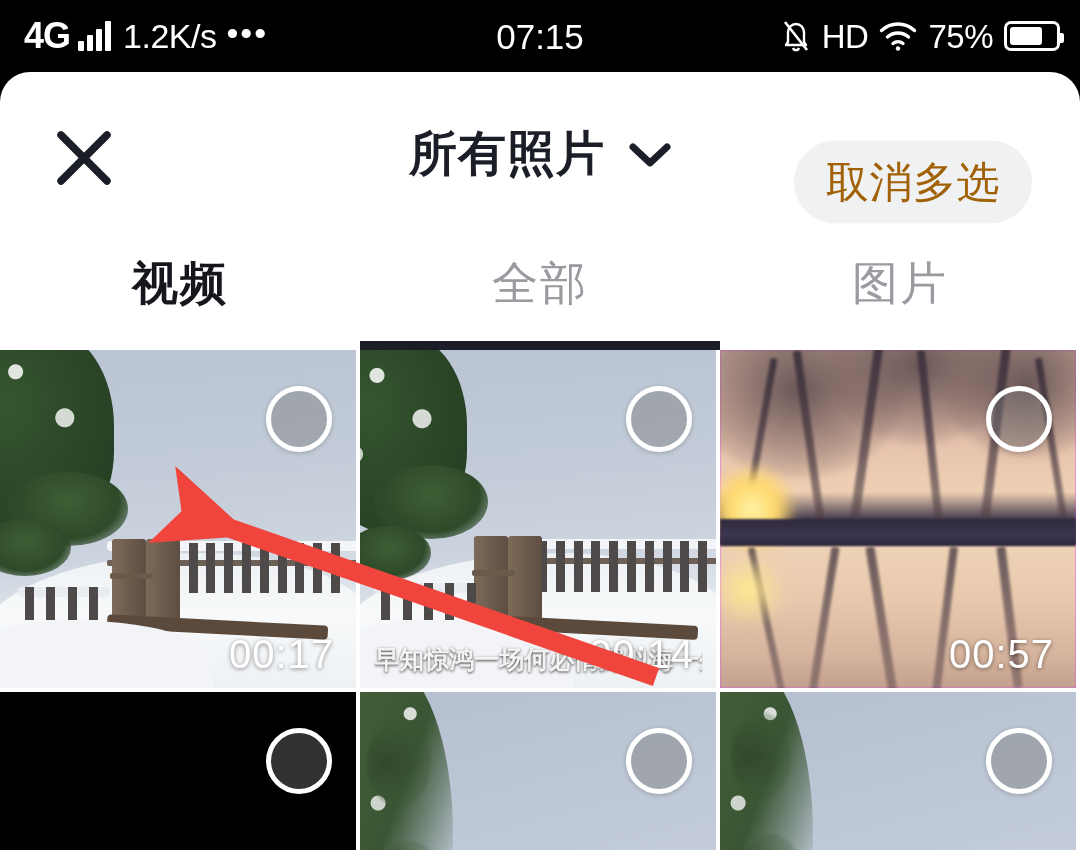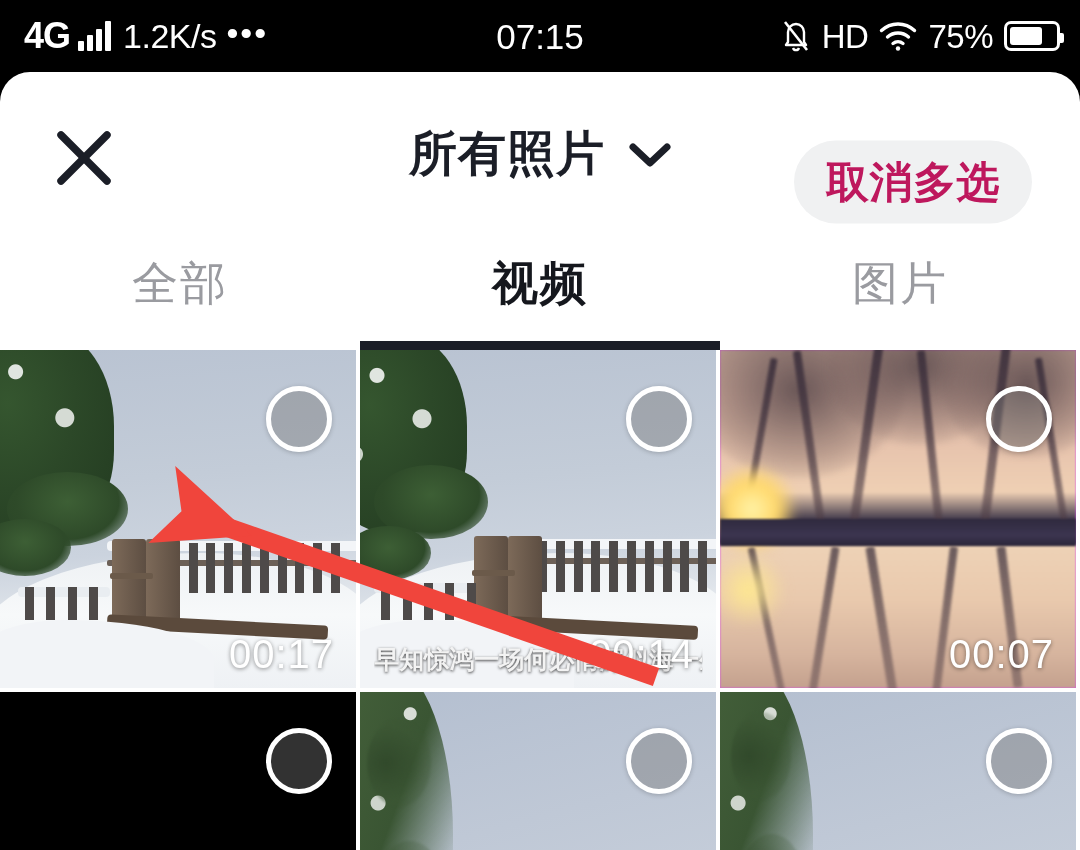--- a/index.html
+++ b/index.html
@@ -179,22 +179,22 @@
 
   .cancel-pill {
     position: absolute;
     right: 48px;
     top: 110px;
     transform: translateY(-50%);
     background: #f0f1f2;
     border-radius: 44px;
     padding: 20px 32px;
     font-size: 43px;
-    font-weight: 700;
-    color: #be185d;
+    font-weight: 400;
+    color: #a16207;
     letter-spacing: 0.5px;
     line-height: 1;
     cursor: pointer;
     white-space: nowrap;
   }
 
   
   .tabs {
     position: relative;
     height: 118px;
@@ -506,22 +506,22 @@
           <svg width="42" height="26" viewBox="0 0 42 26">
             <polyline points="4,5 21,21 38,5" fill="none" stroke="#1b1e27" stroke-width="7" stroke-linecap="round" stroke-linejoin="round"></polyline>
           </svg>
         </span>
       </div>
 
       <div class="cancel-pill">取消多选</div>
     </div>
 
     <div class="tabs">
+      <div class="tab active">视频</div>
       <div class="tab">全部</div>
-      <div class="tab active">视频</div>
       <div class="tab">图片</div>
       <div class="tab-underline"></div>
     </div>
 
     <div class="grid">
 
       <div class="cell">
         <div class="thumb">
           <div class="snow-sky"></div>
           <div class="tree" style="left:-14%;top:-6%;width:46%;height:62%;"></div>
@@ -614,21 +614,21 @@
           <div class="sun-glow"></div>
           <div class="waterline"></div>
           <div class="stree" style="left:12%;top:58%;width:7px;height:44%;transform:rotate(-12deg);opacity:.8;"></div>
           <div class="stree" style="left:28%;top:58%;width:8px;height:44%;transform:rotate(9deg);opacity:.8;"></div>
           <div class="stree" style="left:44%;top:58%;width:9px;height:44%;transform:rotate(-9deg);opacity:.8;"></div>
           <div class="stree" style="left:62%;top:58%;width:8px;height:44%;transform:rotate(7deg);opacity:.8;"></div>
           <div class="stree" style="left:80%;top:58%;width:9px;height:42%;transform:rotate(-7deg);opacity:.8;"></div>
           <div class="sun-glow2"></div>
         </div>
         <div class="check"></div>
-        <div class="duration">00:07</div>
+        <div class="duration">00:57</div>
       </div>
 
       <div class="cell">
         <div class="thumb">
           <div class="blossom-bg"></div>
 
           <div class="blackbar"></div>
         </div>
         <div class="check"></div>
       </div>

